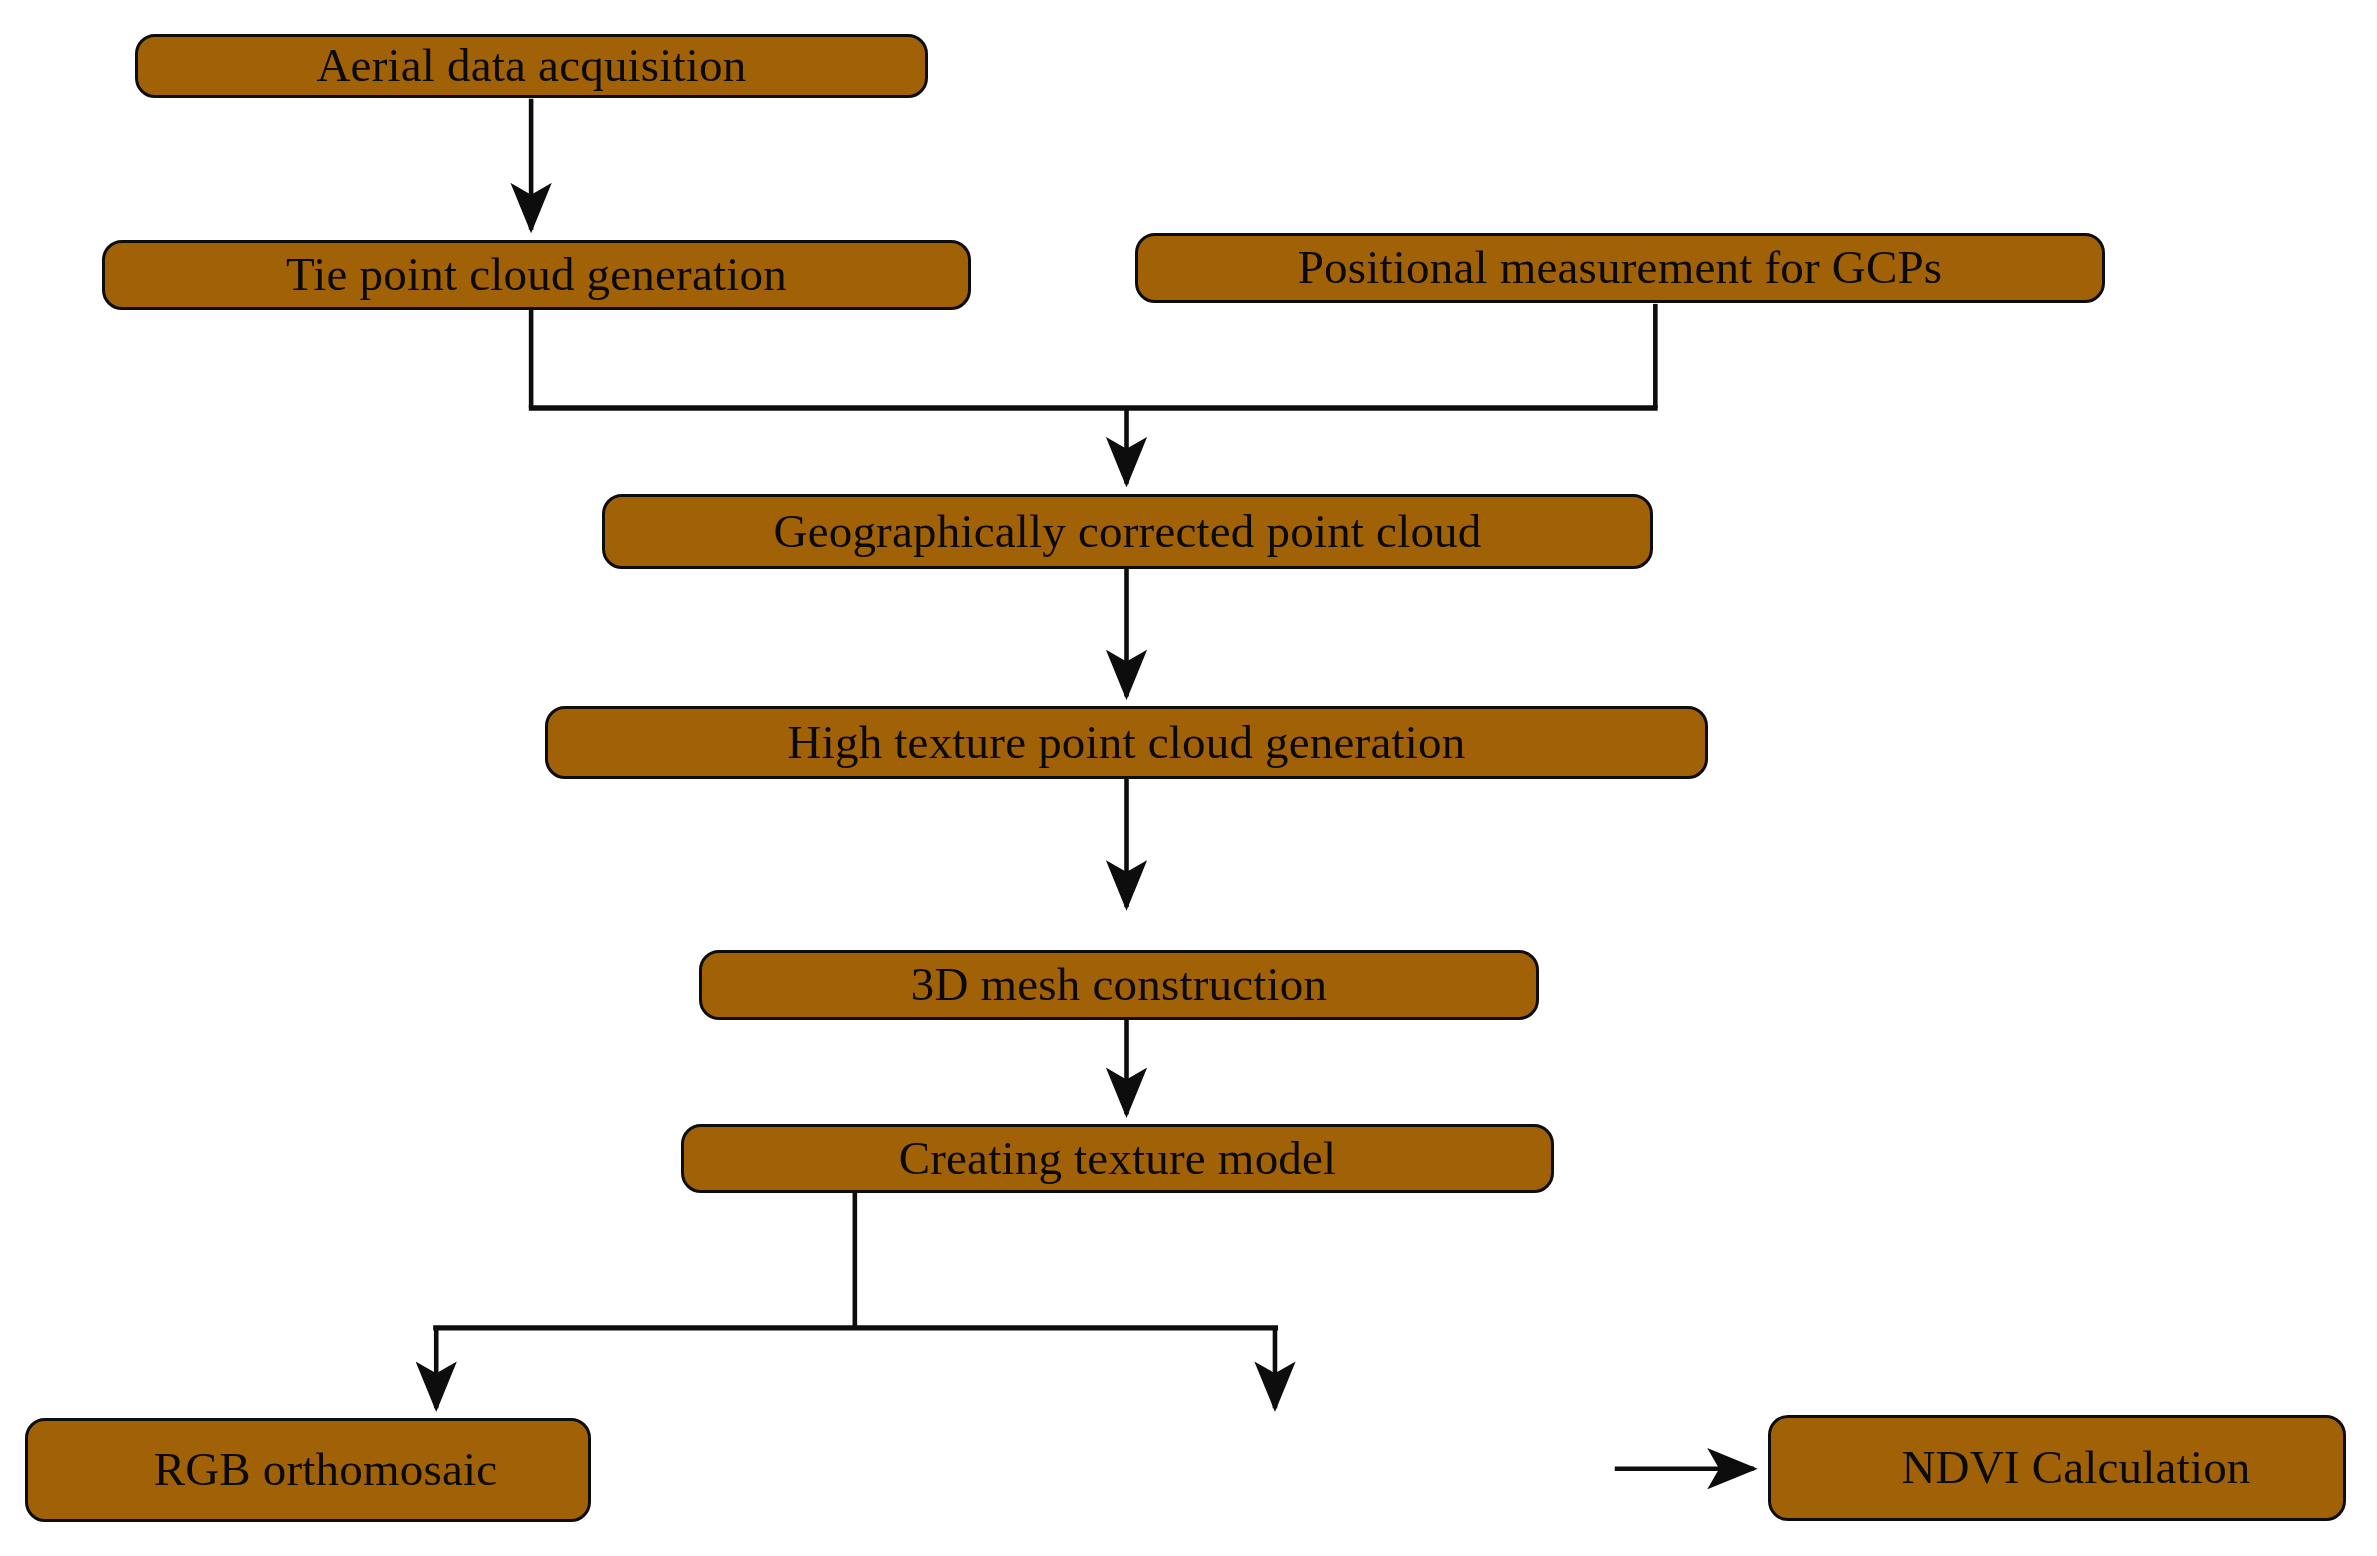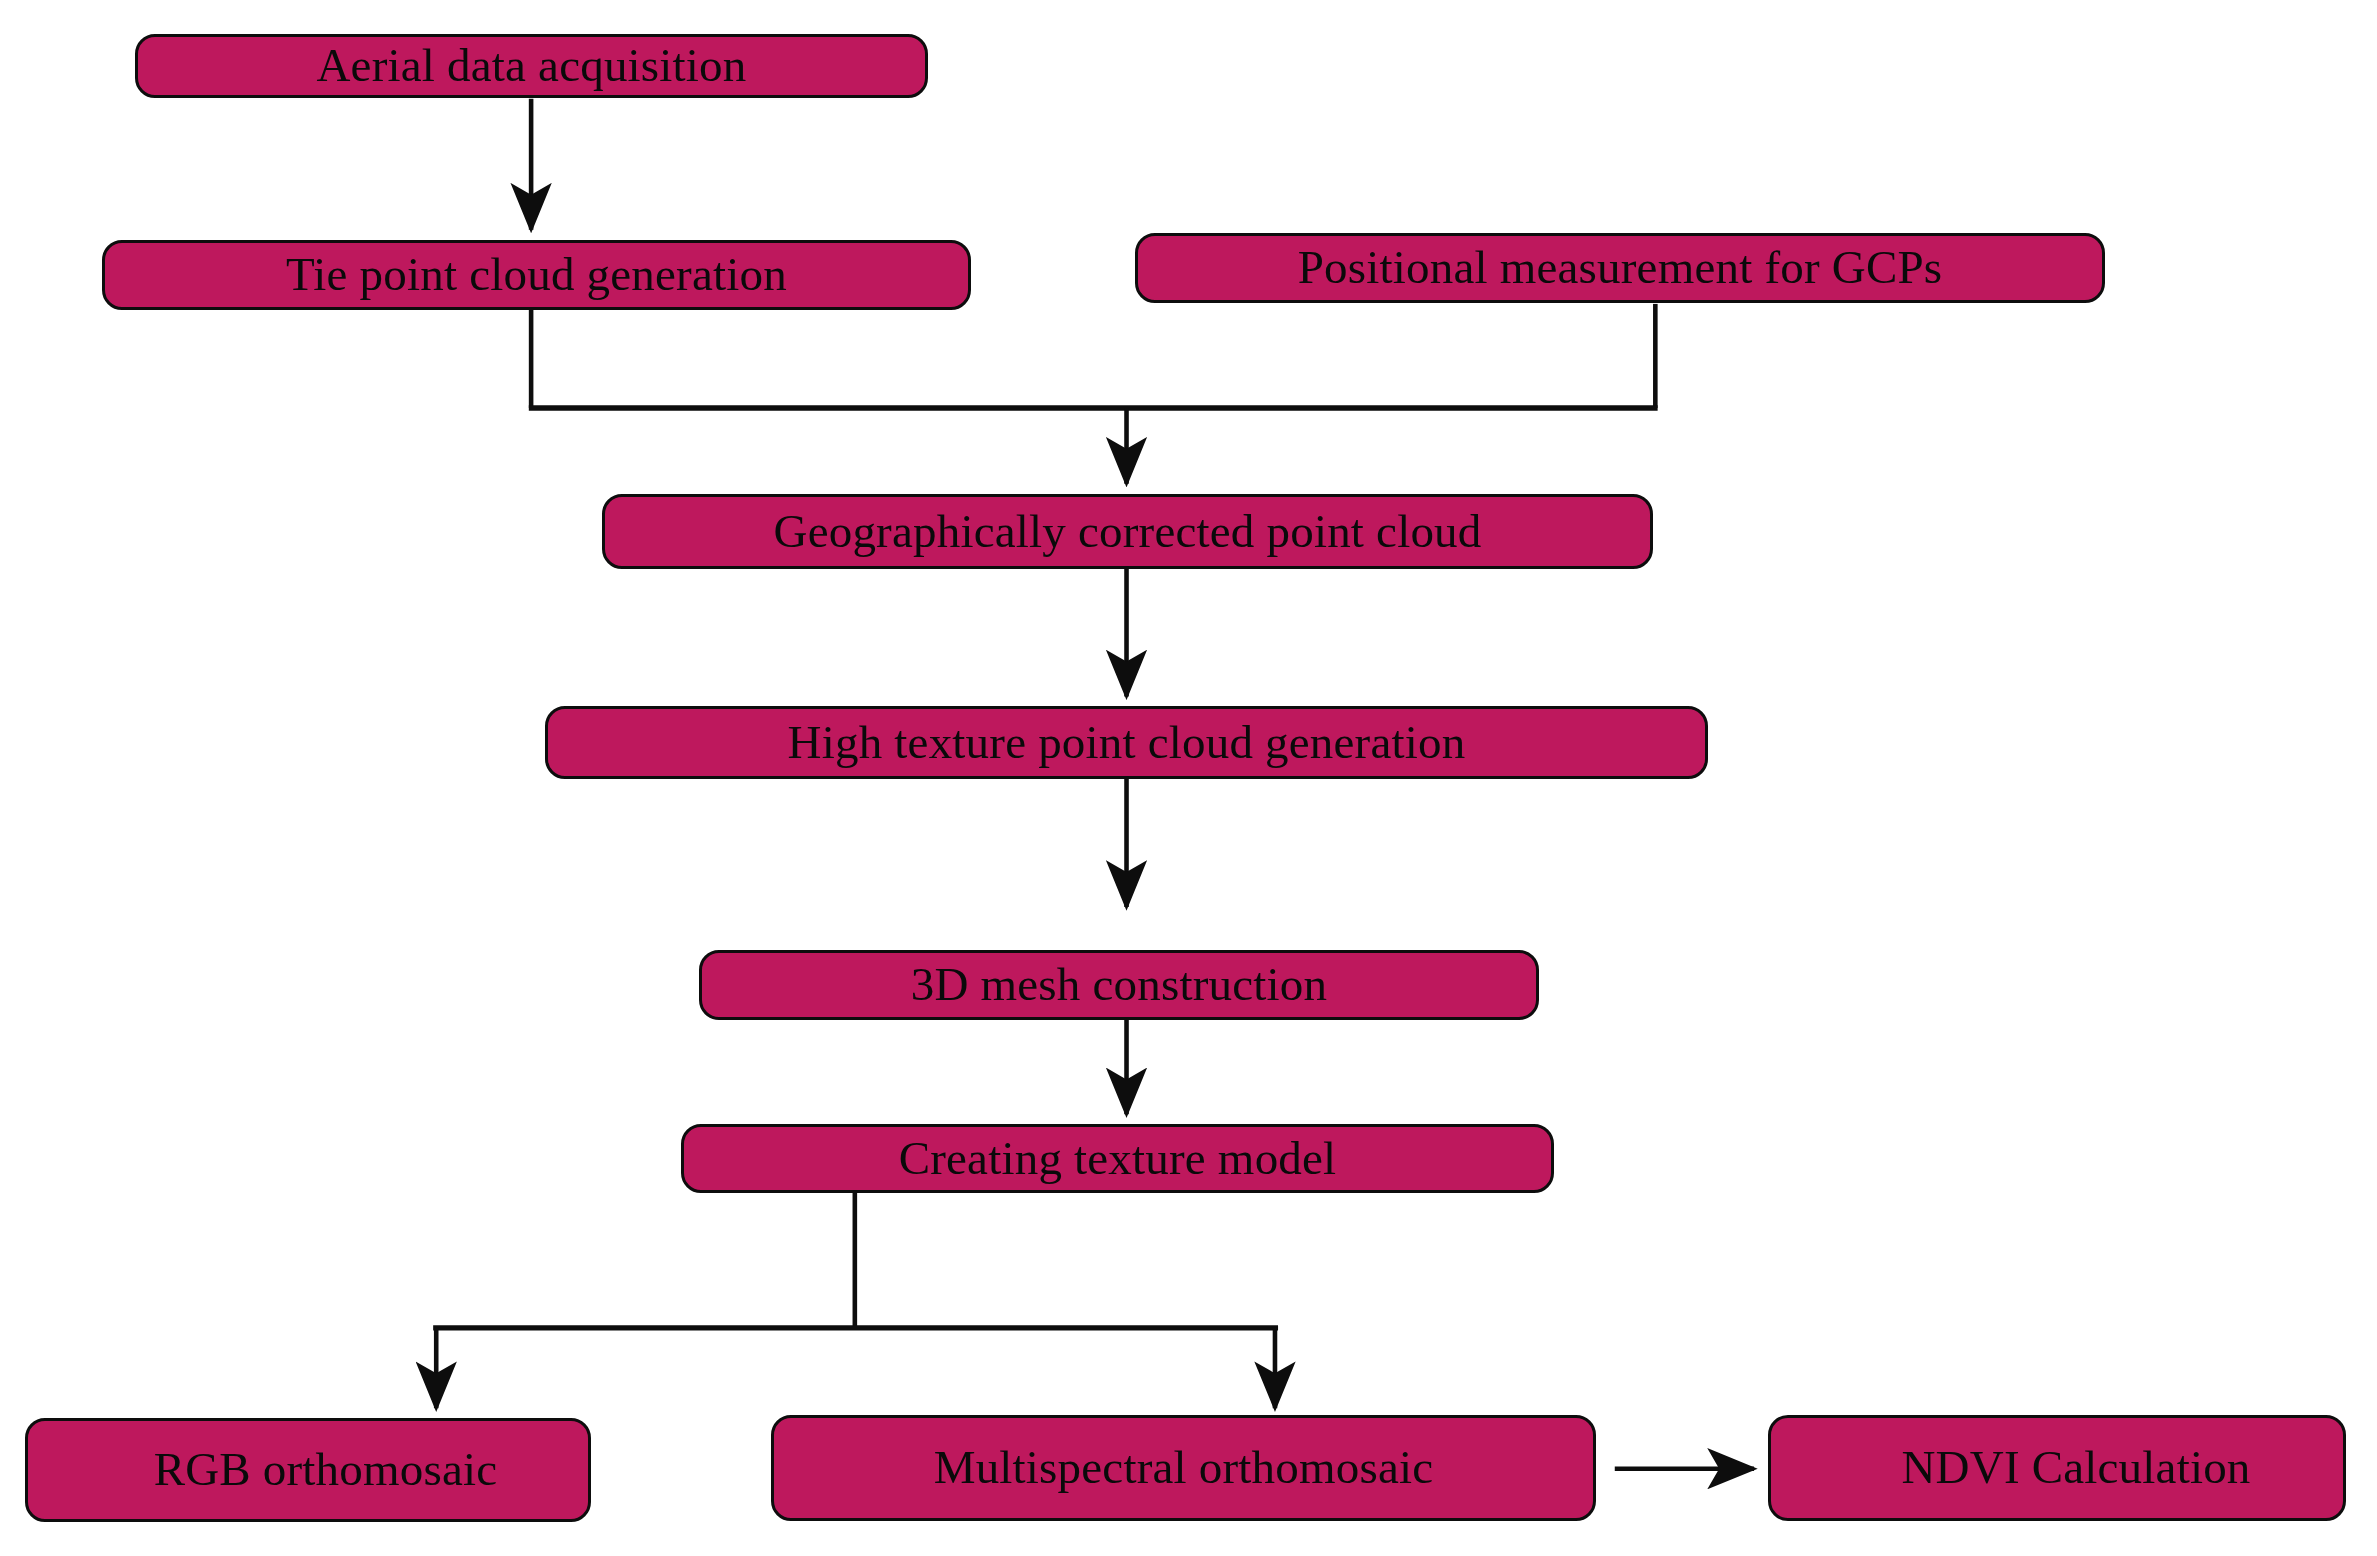--- a/index.html
+++ b/index.html
@@ -11,21 +11,21 @@
     position: relative;
     width: 2377px;
     height: 1556px;
     background: #ffffff;
     overflow: hidden;
     font-family: "Liberation Serif", "DejaVu Serif", serif;
   }
   .node {
     position: absolute;
     box-sizing: border-box;
-    background: #be185d;
+    background: #a16207;
     border: 3.8px solid #0d0d0d;
     border-radius: 20px;
     display: flex;
     align-items: center;
     justify-content: center;
     text-align: right;
     color: #0a0a0a;
     line-height: 1.1;
     letter-spacing: 0.2px;
     white-space: nowrap;
@@ -107,21 +107,18 @@
   </div>
   <div class="node" style="left: 699px; top: 916px; width: 840px; height: 70px; font-size: 47px; border-color: rgb(13, 13, 13); color: rgb(10, 10, 10); margin-top: 34px;">
     <span class="label">3D mesh construction</span>
   </div>
   <div class="node" style="left: 681px; top: 1124px; width: 873px; height: 69px; font-size: 47px; border-color: rgb(13, 13, 13); color: rgb(10, 10, 10);">
     <span class="label">Creating texture model</span>
   </div>
   <div class="node" style="left: 25px; top: 1418px; width: 566px; height: 104px; font-size: 47px; border-color: rgb(13, 13, 13); color: rgb(10, 10, 10); padding-left: 35px;">
     <span class="label">RGB orthomosaic</span>
   </div>
-  <div class="node" style="left: 771px; top: 1415px; width: 825px; height: 106px; font-size: 47px; border-color: rgb(13, 13, 13); color: rgb(10, 10, 10);">
-    <span class="label">Multispectral orthomosaic</span>
-  </div>
   <div class="node" style="left: 1768px; top: 1415px; width: 578px; height: 106px; font-size: 47px; border-color: rgb(13, 13, 13); color: rgb(10, 10, 10); padding-left: 38px;">
     <span class="label">NDVI Calculation</span>
   </div>
 
 </div>
 
 
 </body></html>

